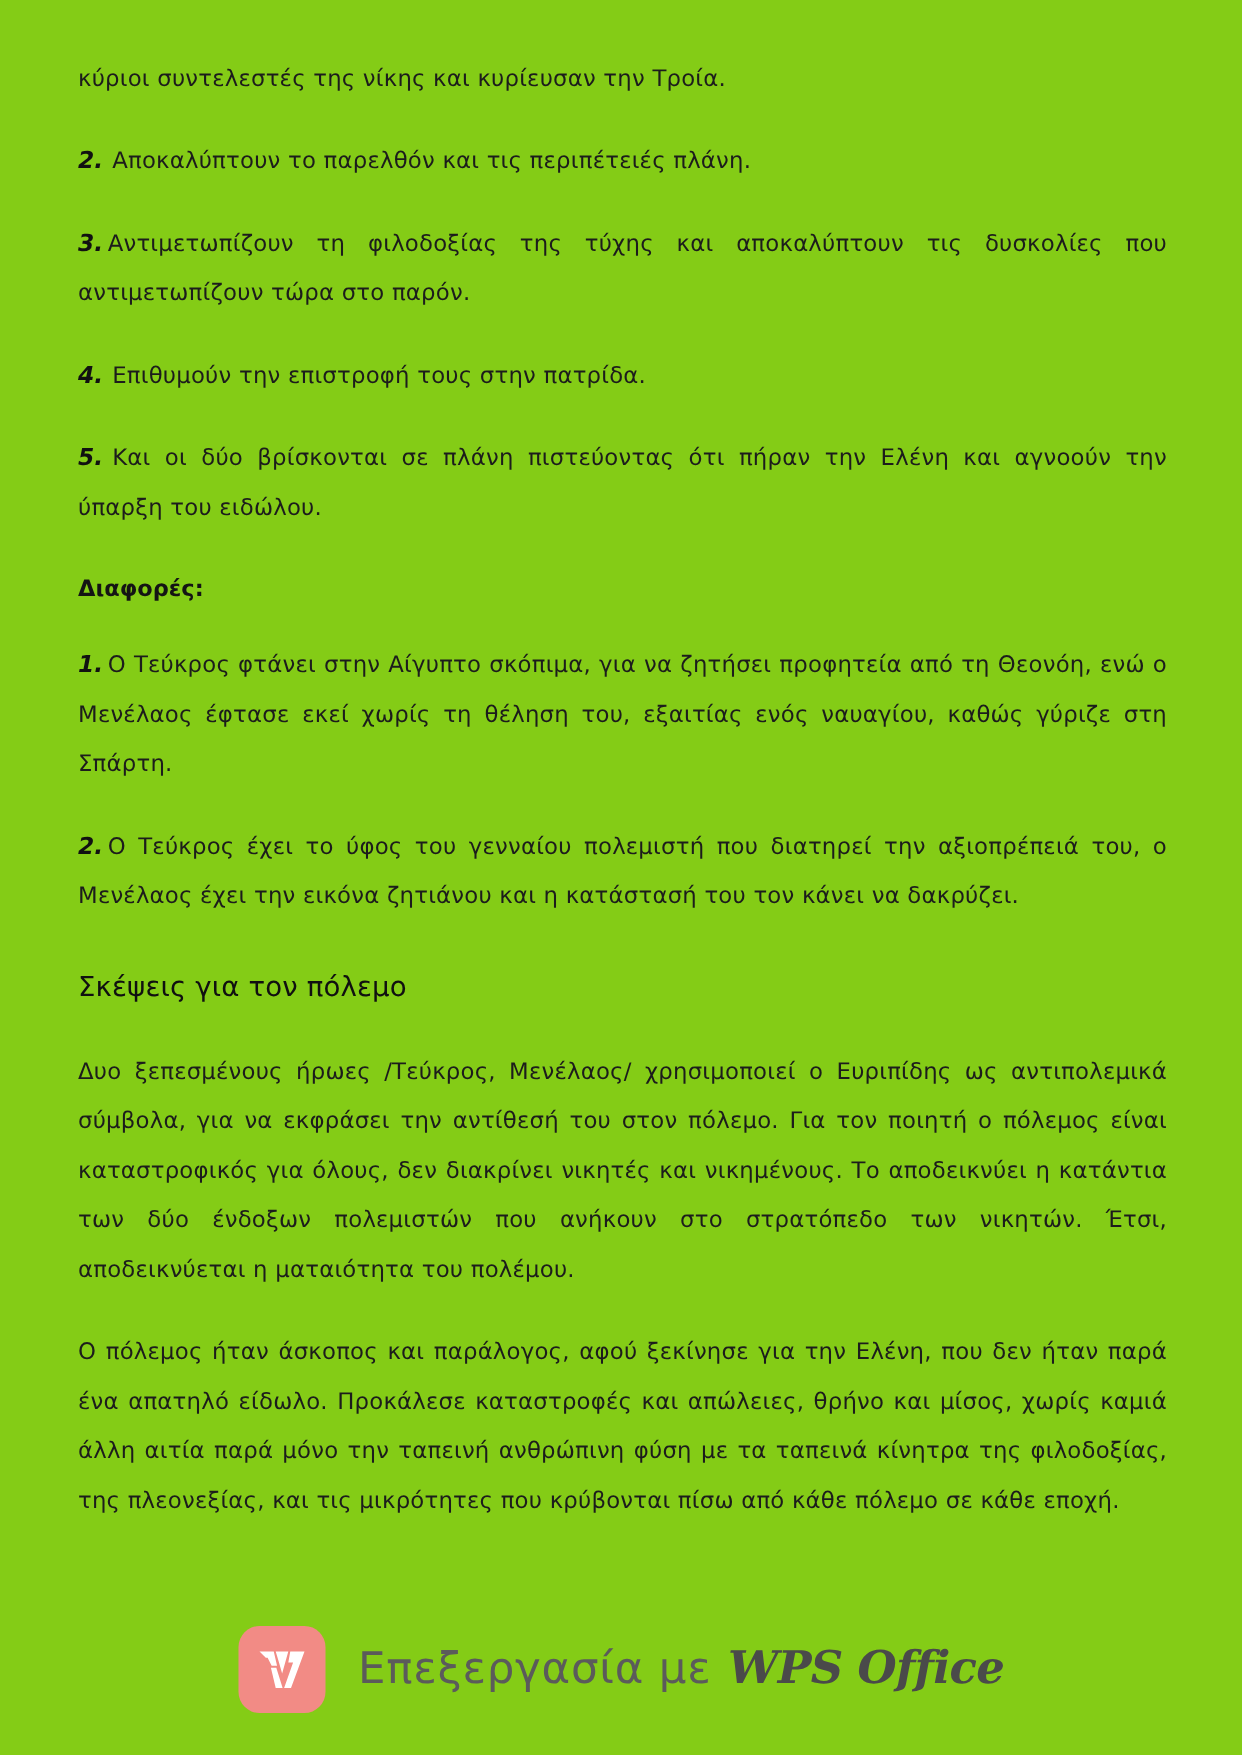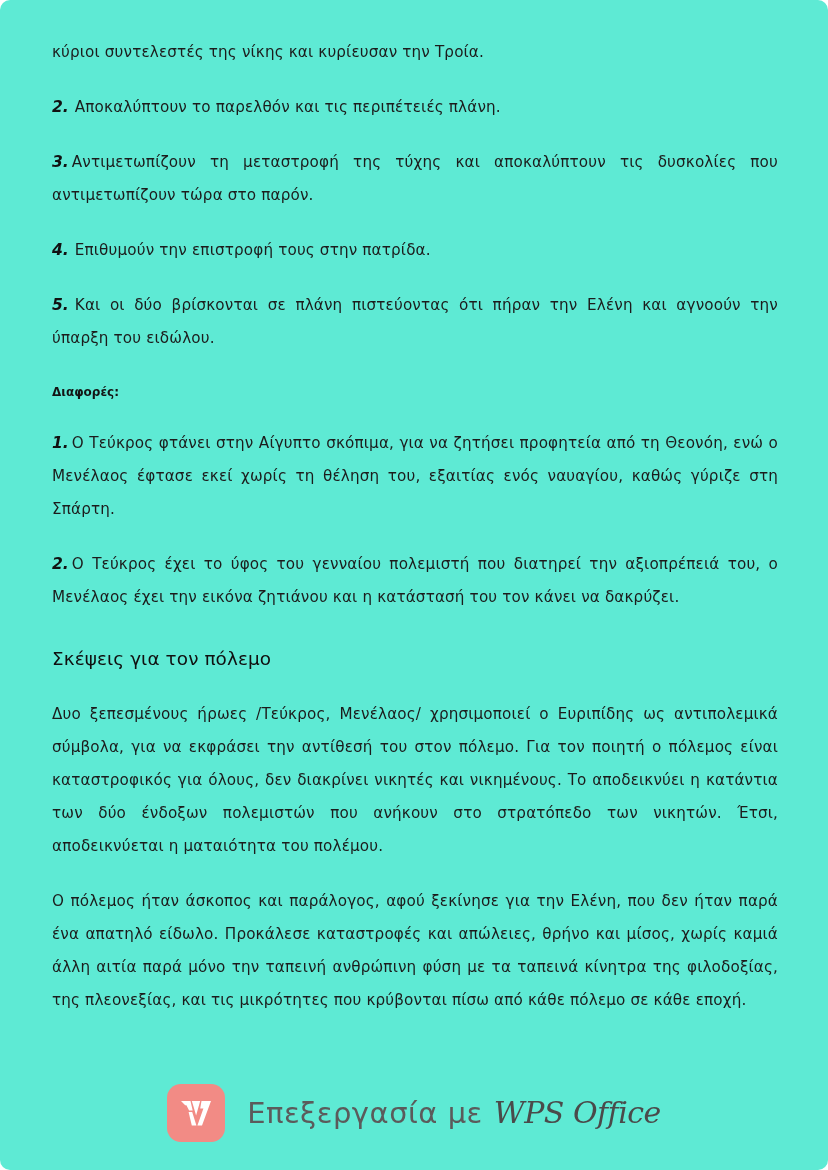--- a/index.html
+++ b/index.html
@@ -14,24 +14,23 @@
     position: relative;
     overflow: hidden;
     font-family: "DejaVu Sans", "Liberation Sans", sans-serif;
     color: #1c1c1c;
     -webkit-font-smoothing: antialiased;
   }
 
   .page {
     position: absolute;
     inset: 0;
-    background: #5eead4;
+    background: #84cc16;
     padding: 0;
     box-sizing: border-box;
-    border-radius: 10px;
   }
 
   .content {
     position: absolute;
     left: 52px;
     top: 36px;
     width: 726px;
   }
 
   
@@ -52,21 +51,21 @@
     font-size: 15.6px;
     color: #111111;
     letter-spacing: 0;
     margin-right: 3px;
   }
   .num.wide { margin-right: 6px; }
 
   
   .subhead {
     margin: 0 0 20px 0;
-    font-size: 12px;
+    font-size: 15px;
     line-height: 30px;
     font-weight: bold;
     color: #141414;
     text-align: left;
   }
 
   .section-title {
     margin: 30px 0 24px 0;
     font-size: 18.4px;
     line-height: 30px;
@@ -105,21 +104,21 @@
     line-height: 1;
     color: #5b5b5b;
     letter-spacing: 0.5px;
     white-space: nowrap;
     display: flex;
     align-items: baseline;
     gap: 11px;
   }
   .footer-brand {
     font-family: "DejaVu Serif", "Liberation Serif", serif;
-    font-weight: normal;
+    font-weight: bold;
     font-style: italic;
     font-size: 30px;
     color: #4a4a4a;
     letter-spacing: -0.5px;
   }
 </style>
 </head>
 <body>
 
 <div class="page">
@@ -128,21 +127,21 @@
 
     <p class="para">
       <span>κύριοι συντελεστές της νίκης και κυρίευσαν την Τροία.</span>
     </p>
 
     <p class="para">
       <span class="num wide">2.</span><span>Αποκαλύπτουν το παρελθόν και τις περιπέτειές πλάνη.</span>
     </p>
 
     <p class="para">
-      <span class="num">3.</span><span>Αντιμετωπίζουν τη μεταστροφή της τύχης και αποκαλύπτουν τις δυσκολίες που αντιμετωπίζουν τώρα στο παρόν.</span>
+      <span class="num">3.</span><span>Αντιμετωπίζουν τη φιλοδοξίας της τύχης και αποκαλύπτουν τις δυσκολίες που αντιμετωπίζουν τώρα στο παρόν.</span>
     </p>
 
     <p class="para">
       <span class="num wide">4.</span><span>Επιθυμούν την επιστροφή τους στην πατρίδα.</span>
     </p>
 
     <p class="para">
       <span class="num wide">5.</span><span>Και οι δύο βρίσκονται σε πλάνη πιστεύοντας ότι πήραν την Ελένη και αγνοούν την ύπαρξη του ειδώλου.</span>
     </p>
 

